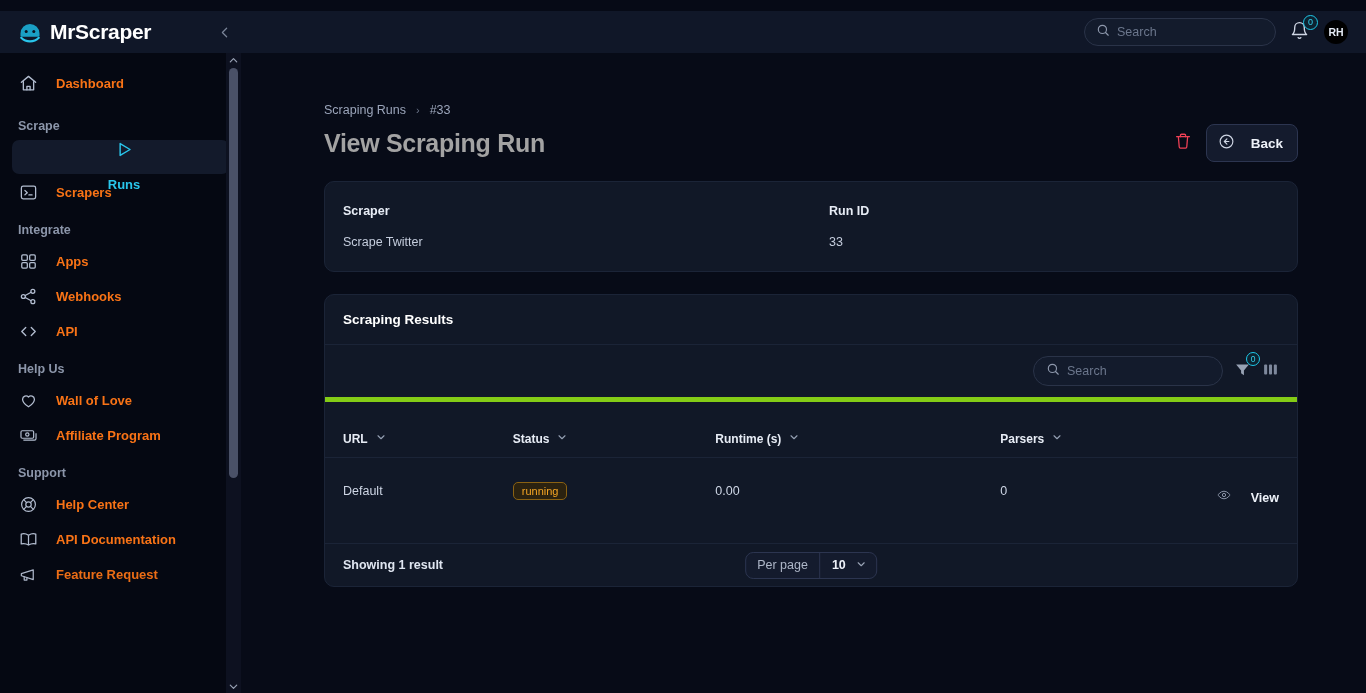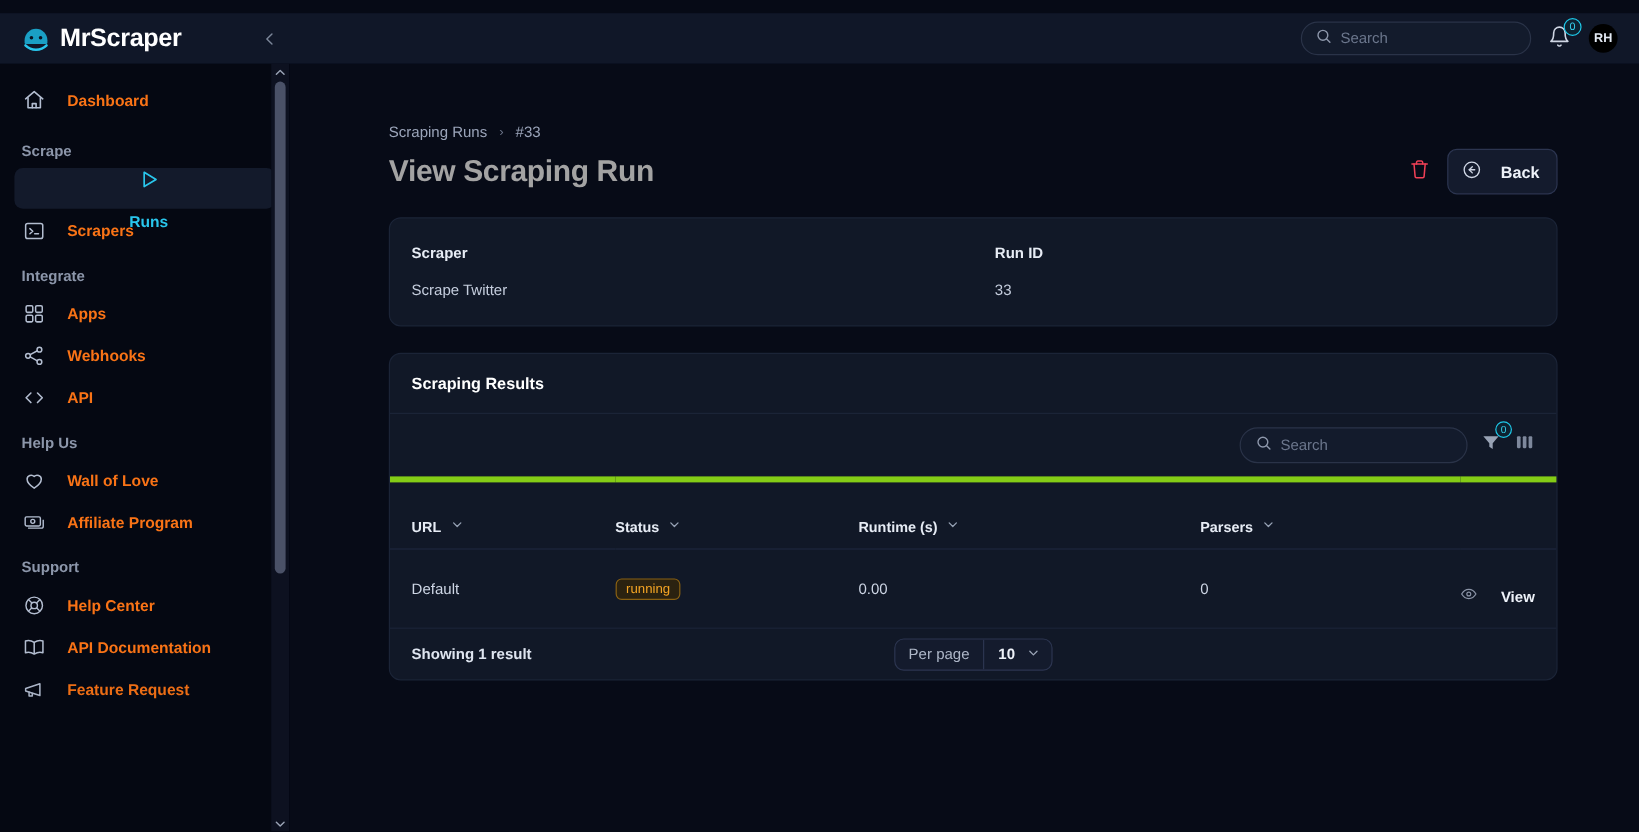--- a/index.html
+++ b/index.html
@@ -179,20 +179,21 @@
   .view-link {
     display: inline-flex; align-items: flex-end; gap: 20px;
     color: #eef2f9; font-size: 12.5px; font-weight: bold; cursor: pointer; margin-top: 12px;
   }
   .view-link .eye { color: #8b94a7; }
 
   .results-footer {
     display: flex; align-items: center;
     padding: 14px 18px; border-top: 1px solid #1b2437;
     position: relative;
+    margin-top: 20px;
   }
   .showing { font-size: 12.5px; font-weight: bold; color: #dfe5f0; }
   .perpage {
     position: absolute; left: 50%; transform: translateX(-50%);
     display: flex; align-items: stretch;
     border: 1px solid #2c3550; border-radius: 8px; overflow: hidden;
     background: #141b2d; height: 27px; cursor: pointer;
   }
   .pp-label {
     display: flex; align-items: center; padding: 0 11px;

